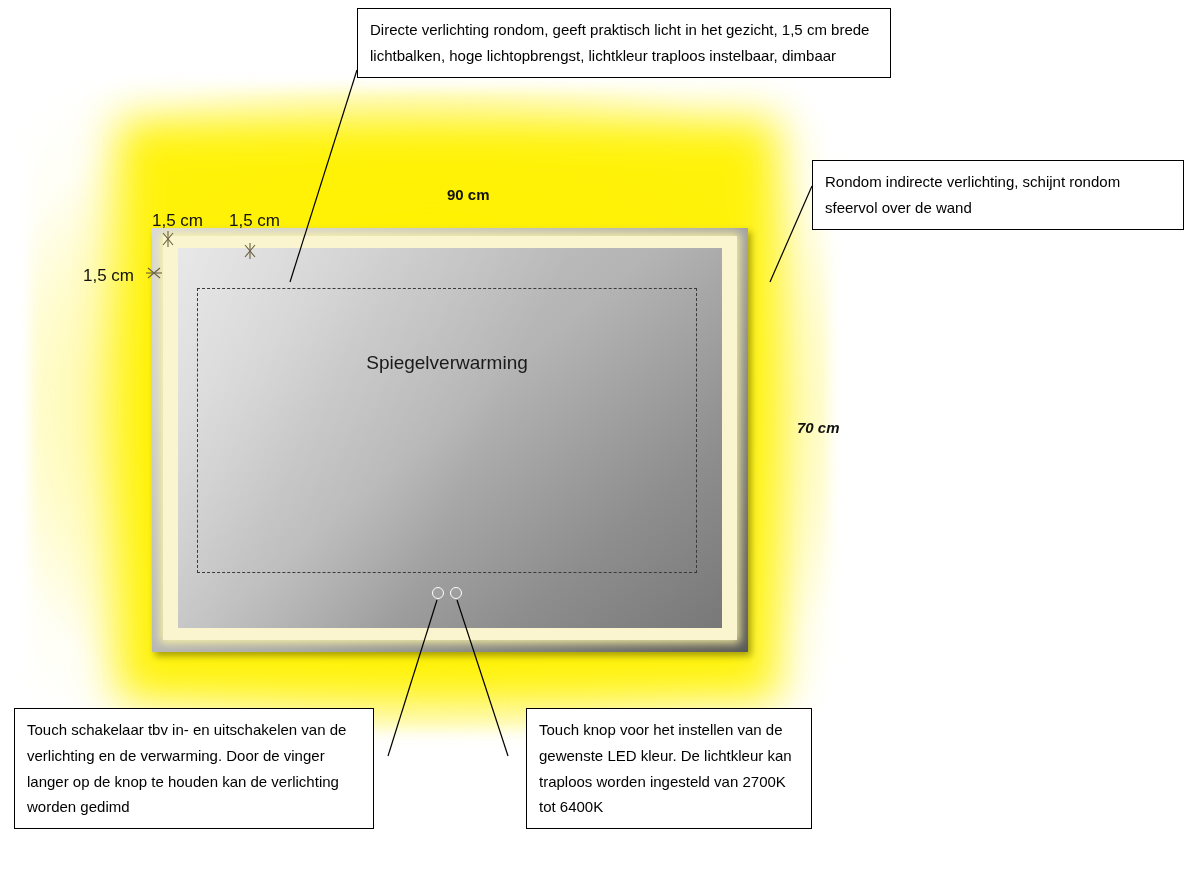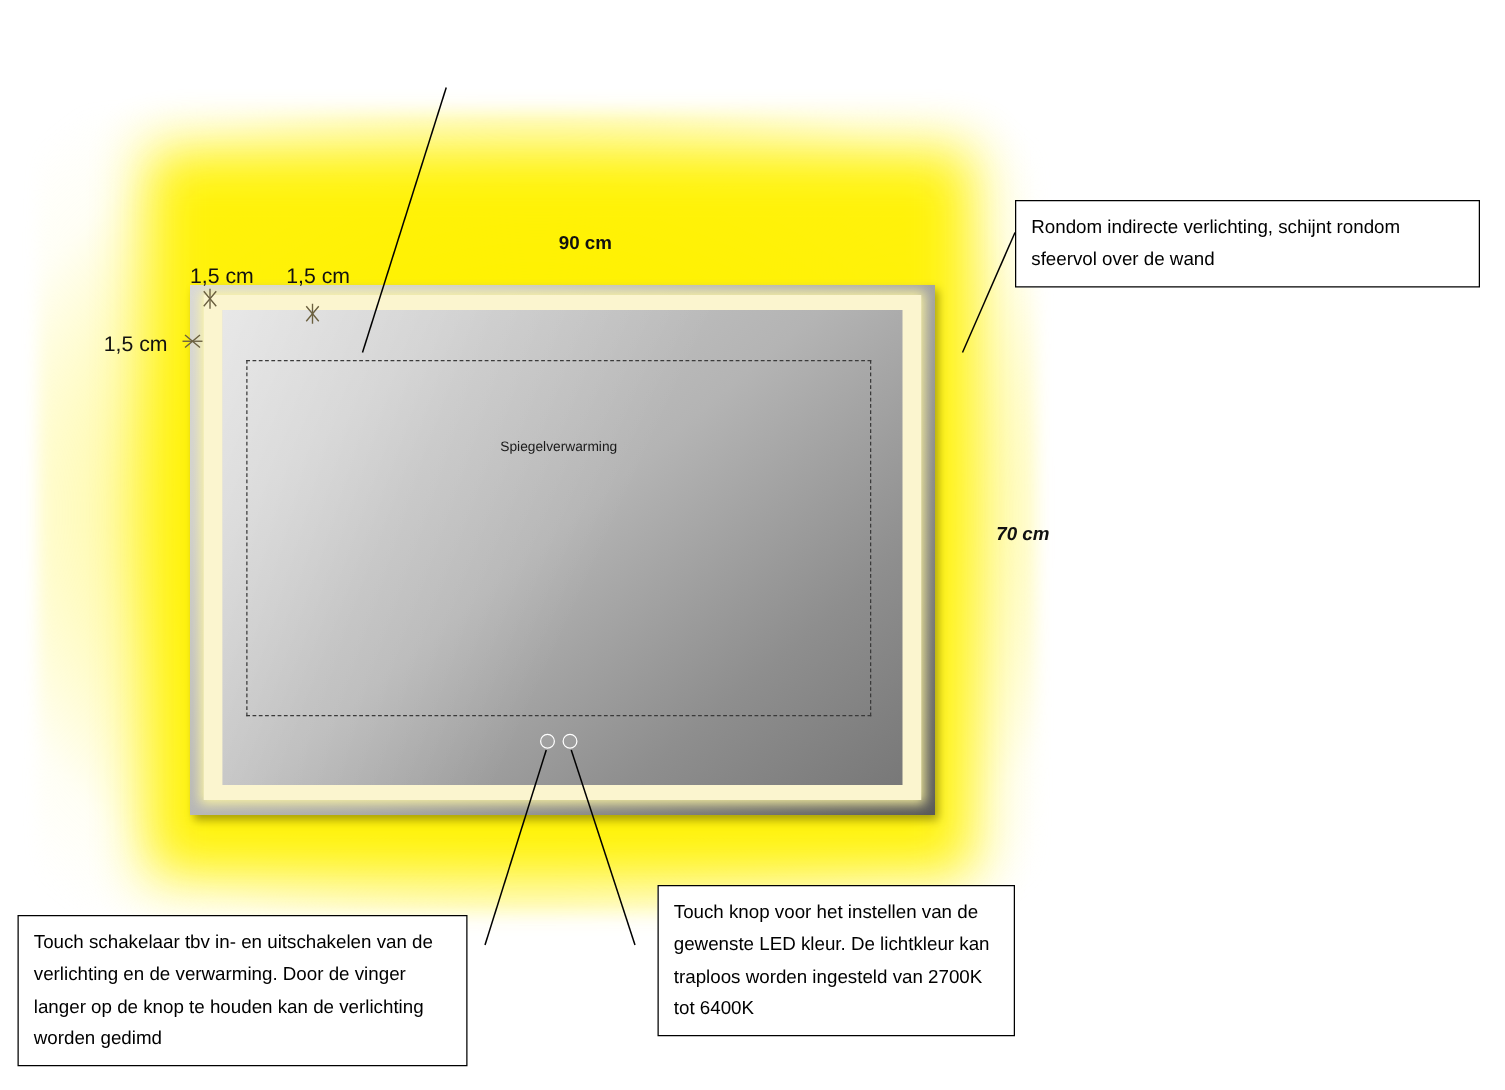--- a/index.html
+++ b/index.html
@@ -82,21 +82,21 @@
     height: 285px;
     border: 1.4px dashed #3a3a3a;
     box-sizing: border-box;
   }
   .heating-label {
     position: absolute;
     left: 197px;
     top: 352px;
     width: 500px;
     text-align: center;
-    font-size: 11px;
+    font-size: 19px;
     color: #1a1a1a;
   }
 
   
   .touch-btn {
     position: absolute;
     width: 12px;
     height: 12px;
     border-radius: 50%;
     border: 1.6px solid #ffffff;
@@ -121,21 +121,21 @@
     border: 1.1px solid #000000;
     box-sizing: border-box;
     padding: 8px 12px;
     font-size: 15px;
     line-height: 1.72;
     color: #000;
   }
 
   .c-top     { left: 357px; top: 8px;   width: 534px; }
   .c-right   { left: 812px; top: 160px; width: 372px; }
-  .c-bl      { left: 14px;  top: 708px; width: 360px; margin-top: 24px; }
+  .c-bl      { left: 14px;  top: 708px; width: 360px; }
   .c-bm      { left: 526px; top: 708px; width: 286px; }
 
   svg.lines {
     position: absolute;
     left: 0; top: 0;
     width: 1204px;
     height: 872px;
     pointer-events: none;
   }
 </style>
@@ -184,17 +184,18 @@
       <path d="M255,245 l-5,6 l5,6"></path>
       <line x1="250" y1="243" x2="250" y2="259"></line>
     </g>
     <g stroke="#6b6040" stroke-width="1.1" fill="none">
       <path d="M148,268 l6,5 l-6,5"></path>
       <path d="M160,268 l-6,5 l6,5"></path>
       <line x1="146" y1="273" x2="162" y2="273"></line>
     </g>
   </svg>
 
+  <div class="callout c-top">Directe verlichting rondom, geeft praktisch licht in het gezicht, 1,5 cm brede lichtbalken, hoge lichtopbrengst, lichtkleur traploos instelbaar, dimbaar</div>
   <div class="callout c-right">Rondom indirecte verlichting, schijnt rondom sfeervol  over de wand</div>
   <div class="callout c-bl">Touch schakelaar tbv in- en uitschakelen van de verlichting en de verwarming. Door de vinger langer op de knop te houden kan de verlichting worden gedimd</div>
   <div class="callout c-bm">Touch knop voor het instellen van de gewenste LED kleur. De lichtkleur kan traploos worden ingesteld van 2700K tot 6400K</div>
 
 </div>
 
 </body></html>

